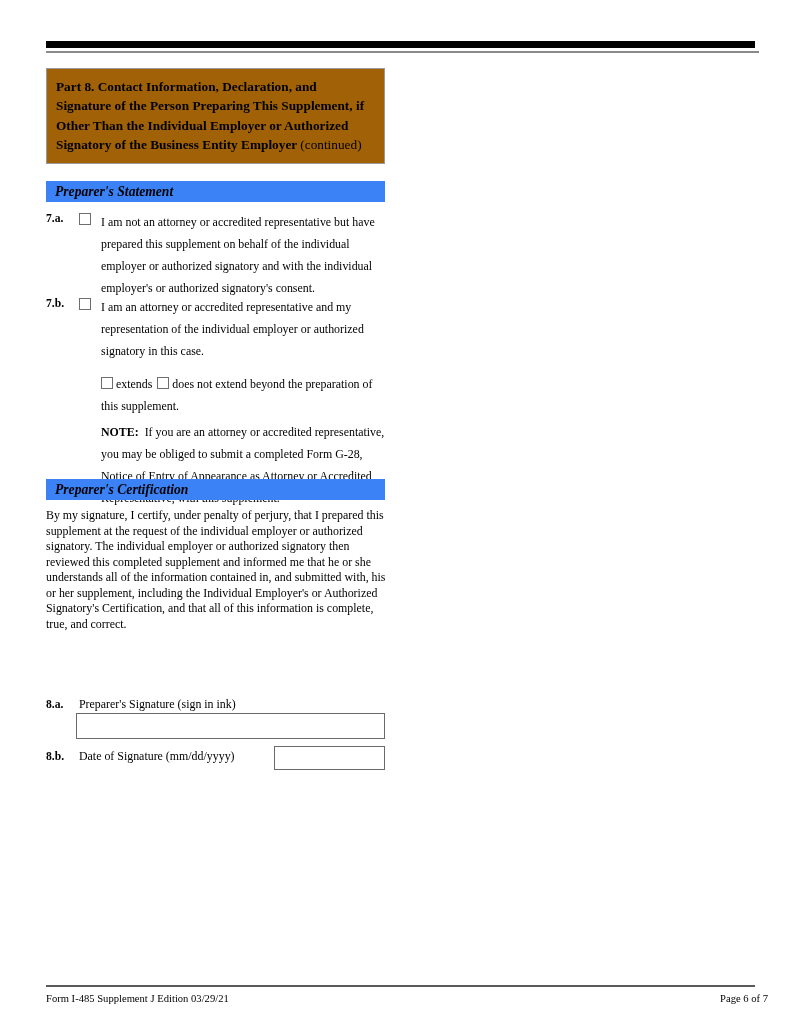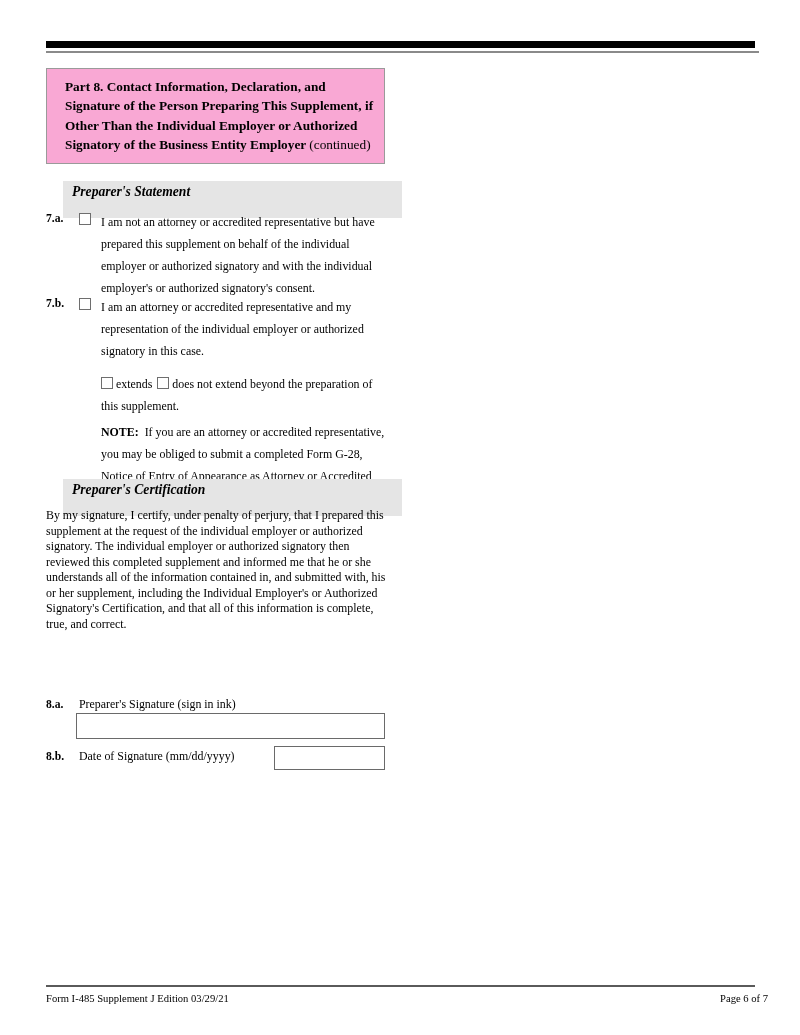--- a/index.html
+++ b/index.html
@@ -40,43 +40,42 @@
     background: #8a8a8a;
   }
 
   
   .part-box {
     position: absolute;
     left: 46px;
     top: 68px;
     width: 339px;
     box-sizing: border-box;
-    background: #f9a8d4;
+    background: #a16207;
     border: 1px solid #9a9a9a;
-    padding: 8px 9px 9px 18px;
+    padding: 8px 9px 9px 9px;
   }
   .part-title {
     font-size: 13.3px;
     font-weight: bold;
     line-height: 19.3px;
     margin: 0;
   }
   .part-title .cont {
     font-weight: normal;
   }
 
   
   .section-bar {
     position: absolute;
     left: 46px;
     width: 339px;
-    height: 37px;
-    background: #e5e5e5;
-    box-sizing: border-box;
-    margin-left: 17px;
+    height: 21px;
+    background: #3b82f6;
+    box-sizing: border-box;
   }
   .section-bar span {
     display: block;
     font-size: 13.6px;
     font-style: italic;
     font-weight: bold;
     line-height: 21px;
     padding-left: 9px;
     white-space: nowrap;
   }

